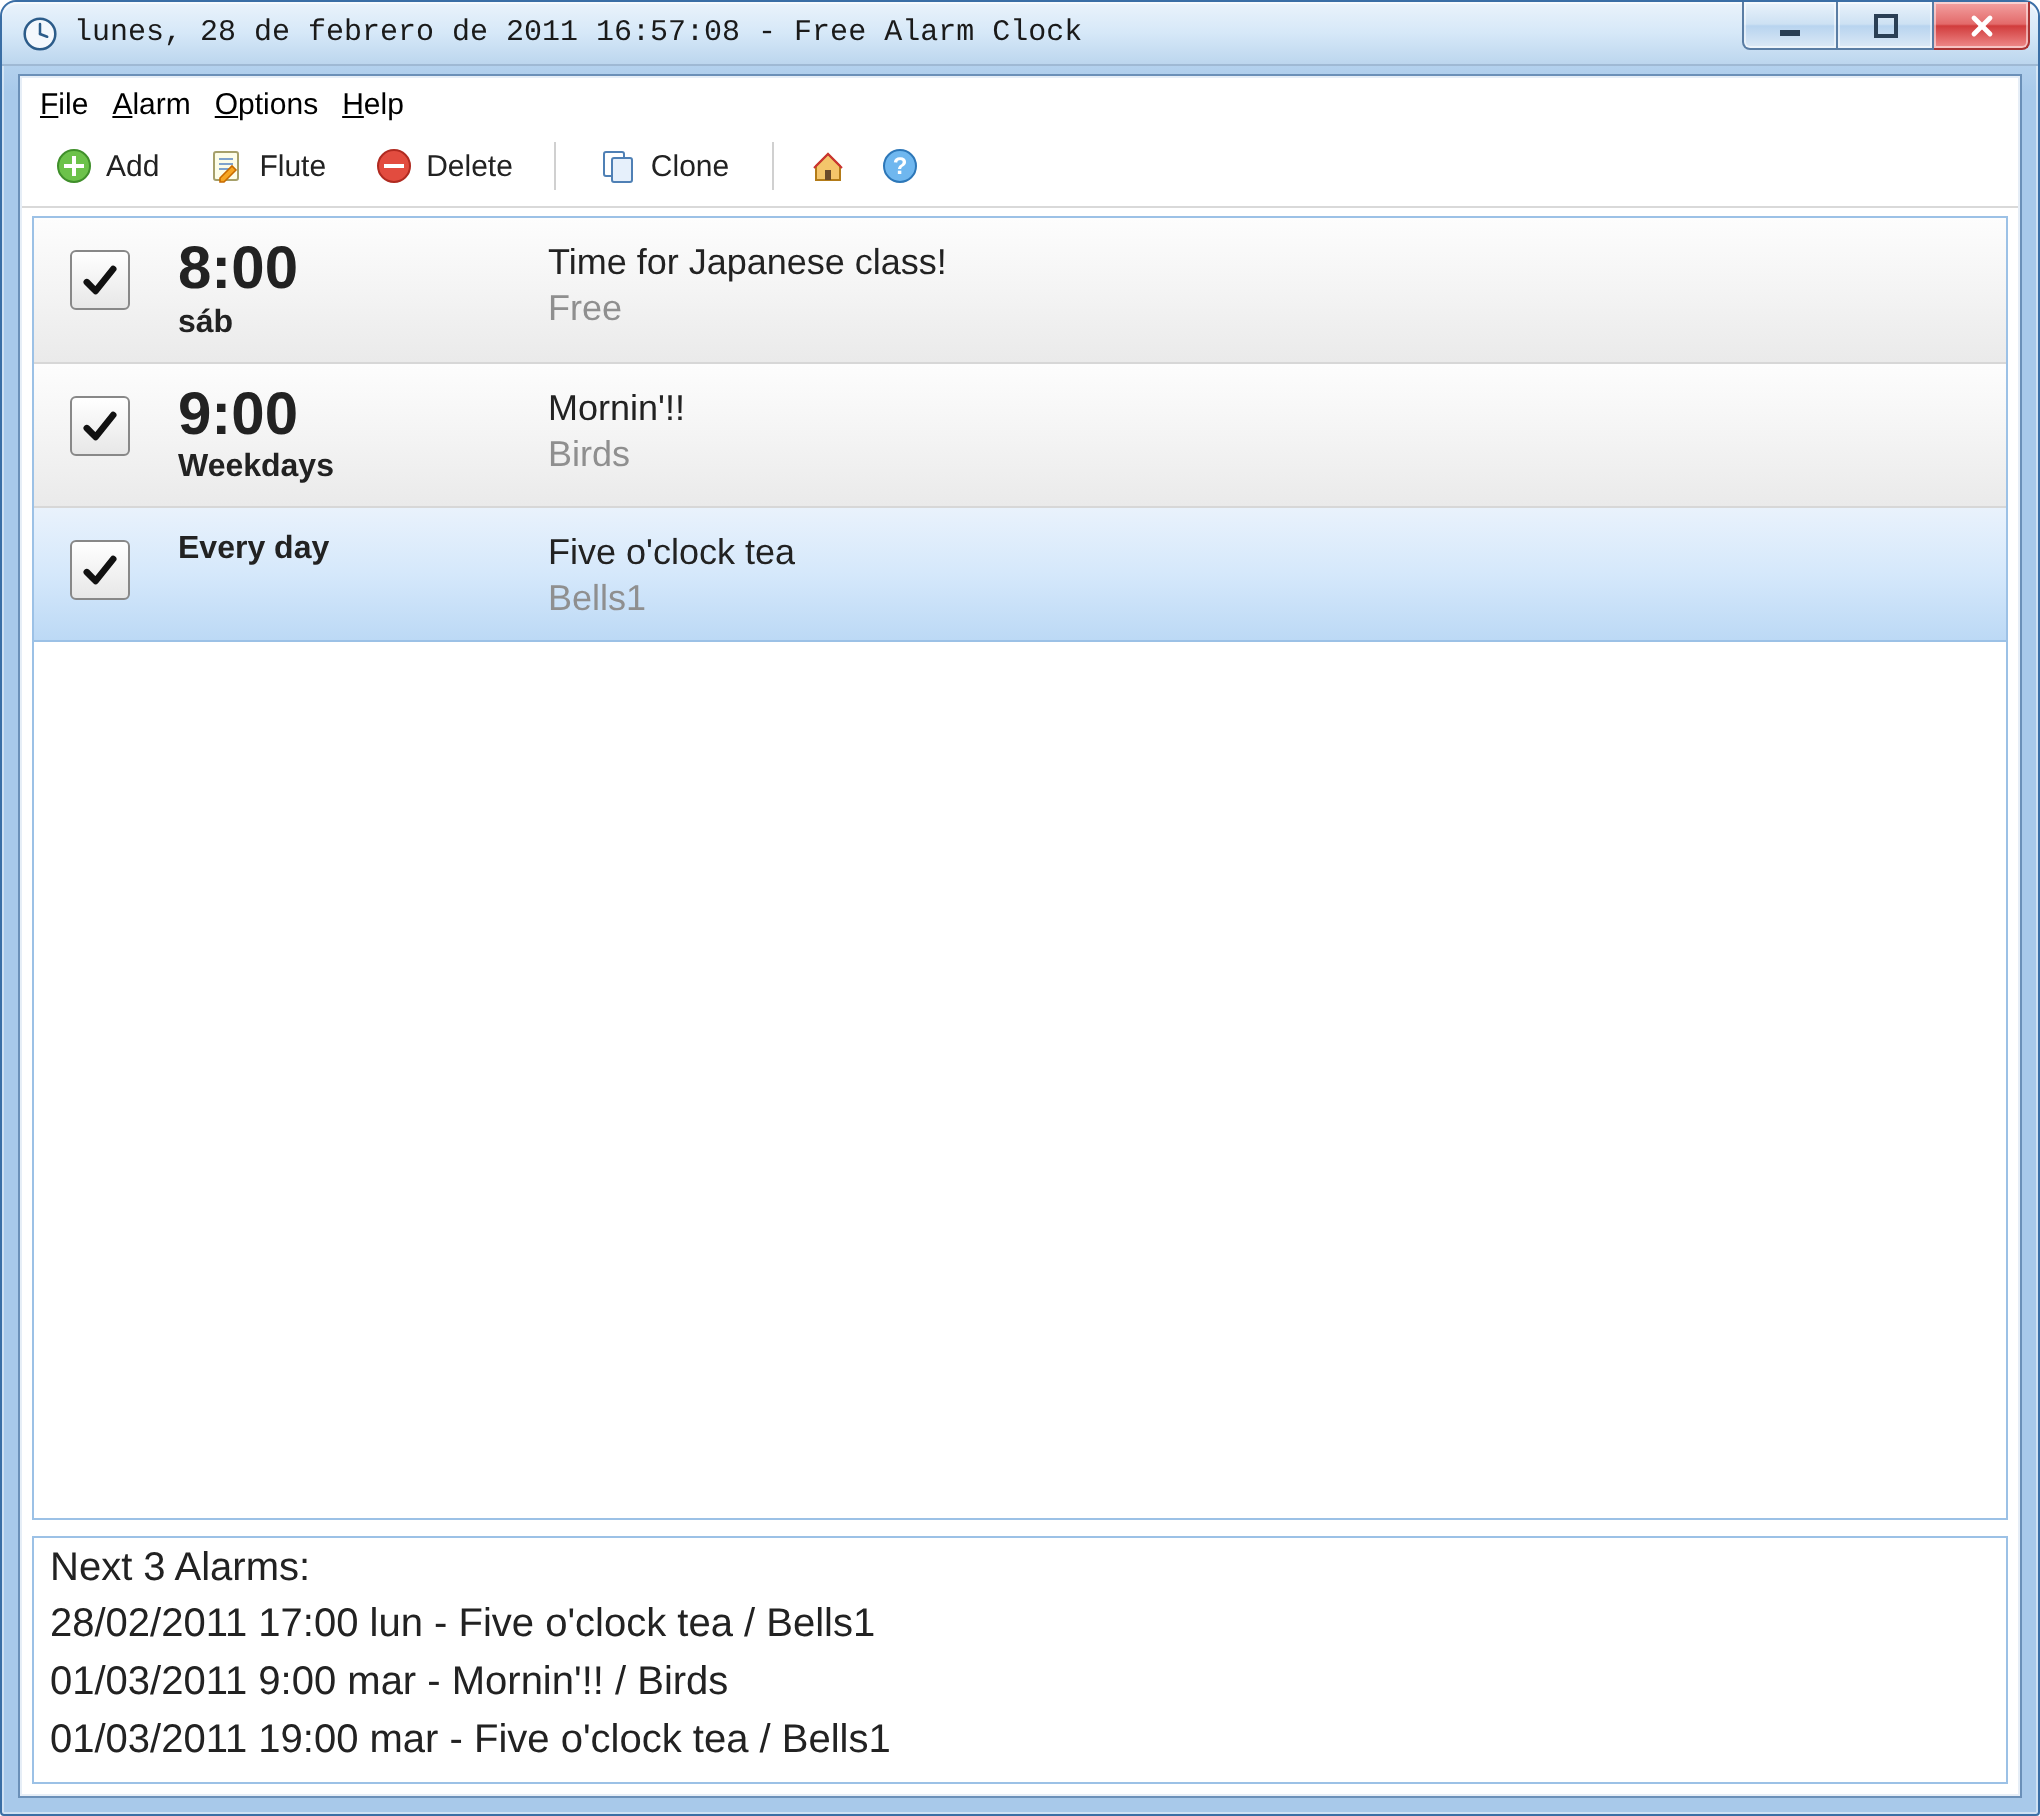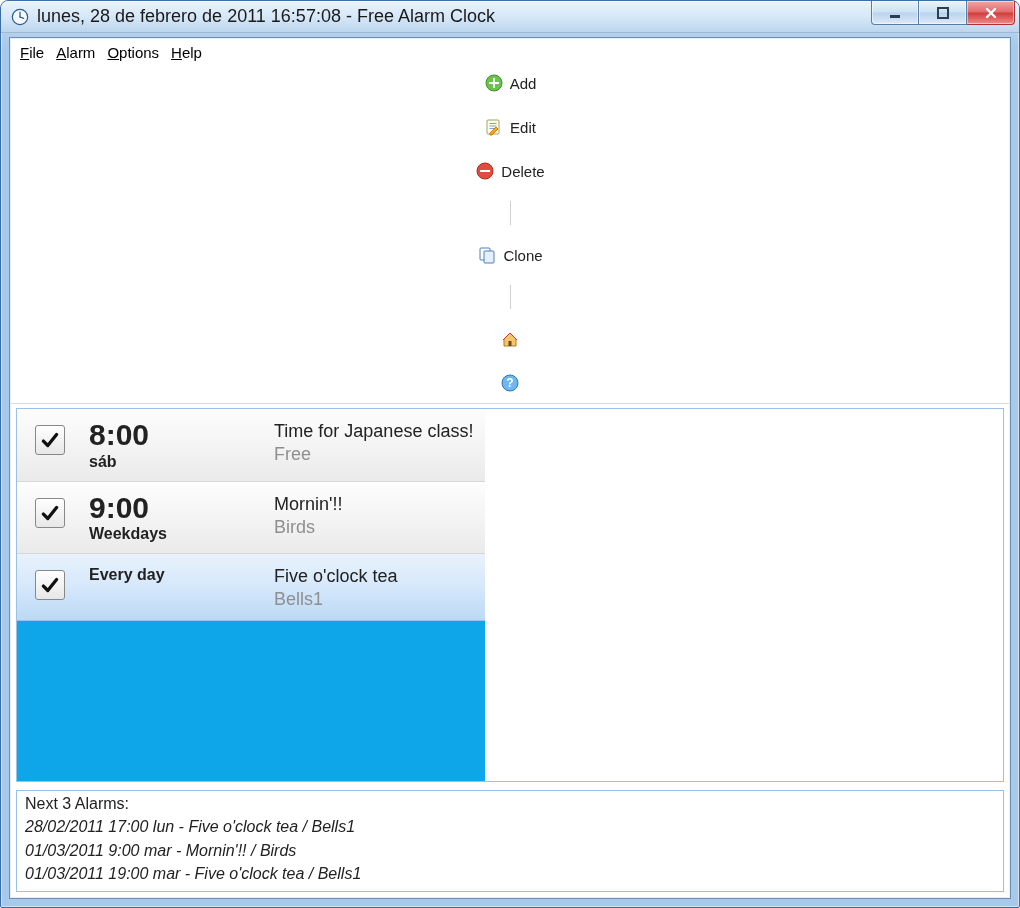--- a/index.html
+++ b/index.html
@@ -41,22 +41,23 @@
     box-shadow: inset 0 1px 0 rgba(255,255,255,0.6);
     position: relative;
   }
   .titlebar .app-icon {
     width: 18px; height: 18px;
     margin-right: 8px;
     display:flex; align-items:center; justify-content:center;
   }
   .titlebar .title-text {
     color: #1a1a1a;
-    font-size: 18px;
+    font-size: 15px;
     white-space: nowrap;
+    font-family: Liberation Mono, monospace;
   }
   .win-buttons {
     position: absolute;
     right: 4px; top: 0;
     display: flex;
     gap: 0;
   }
   .win-btn {
     width: 48px; height: 24px;
     border: 1px solid #5a7da4;
@@ -94,24 +95,23 @@
     padding: 6px 10px 4px;
     color: #000;
   }
   .menubar span { cursor: default; }
   .menubar span u { text-decoration: underline; }
 
   
   .toolbar {
     display:flex;
     align-items:center;
-    gap: 16px;
+    gap: 6px;
     padding: 4px 8px 6px;
     border-bottom: 1px solid #d9d9d9;
-    flex-direction: column;
   }
   .tbbtn {
     display:flex;
     align-items:center;
     gap: 6px;
     padding: 3px 8px;
     border: 1px solid transparent;
     border-radius: 3px;
     color: #222;
     font-size: 15px;
@@ -122,20 +122,21 @@
     background: #d0d0d0;
     margin: 0 6px;
   }
 
   
   .list-wrap {
     margin: 4px 6px 0 6px;
     border: 1px solid #9cc1e6;
     flex: 1 1 auto;
     display:flex;
+    flex-direction: column;
     background:#0ea5e9;
     min-height:0;
     overflow:hidden;
   }
   .alarm-row {
     display:flex;
     align-items:flex-start;
     padding: 10px 12px 10px 18px;
     border-bottom: 1px solid #d7d7d7;
     background: linear-gradient(to bottom, #fdfdfd 0%, #f4f4f4 50%, #eaeaea 100%);
@@ -185,22 +186,22 @@
   }
   .list-fill { flex:1 1 auto; background:#fff; }
 
   
   .next-panel {
     margin: 8px 6px 6px 6px;
     border: 1px solid #9cc1e6;
     background: #fff;
     padding: 4px 8px 6px;
   }
-  .next-panel .hdr { font-size: 16px; color:#222; margin-bottom: 2px; }
-  .next-panel .line { font-size: 16px; color:#222; line-height: 1.45; font-style: italic; }
+  .next-panel .hdr { font-size: 20px; color:#222; margin-bottom: 2px; }
+  .next-panel .line { font-size: 20px; color:#222; line-height: 1.45; }
 
 </style>
 </head>
 <body>
 
 <div class="window">
 
   <div class="titlebar">
     <span class="app-icon">
       <svg viewBox="0 0 20 20" width="18" height="18">
@@ -255,21 +256,21 @@
       <div class="tbbtn">
         <span class="ico">
           <svg viewBox="0 0 20 20" width="20" height="20">
             <rect x="3" y="3" width="12" height="14" rx="1" fill="#fdfde8" stroke="#a6a06a"></rect>
             <line x1="5.5" y1="6.5" x2="12.5" y2="6.5" stroke="#7fa3cc"></line>
             <line x1="5.5" y1="9" x2="12.5" y2="9" stroke="#7fa3cc"></line>
             <line x1="5.5" y1="11.5" x2="12.5" y2="11.5" stroke="#7fa3cc"></line>
             <path d="M14 12 L8 18 L6 18 L6 16 L12 10 Z" fill="#f6a623" stroke="#c76b00" stroke-width="0.8"></path>
           </svg>
         </span>
-        <span>Edit</span>
+        <span>Flute</span>
       </div>
 
       <div class="tbbtn">
         <span class="ico">
           <svg viewBox="0 0 20 20" width="20" height="20">
             <circle cx="10" cy="10" r="8" fill="#e24c3f" stroke="#b02a20" stroke-width="1"></circle>
             <rect x="5" y="9" width="10" height="2" fill="#fff"></rect>
           </svg>
         </span>
         <span>Delete</span>

